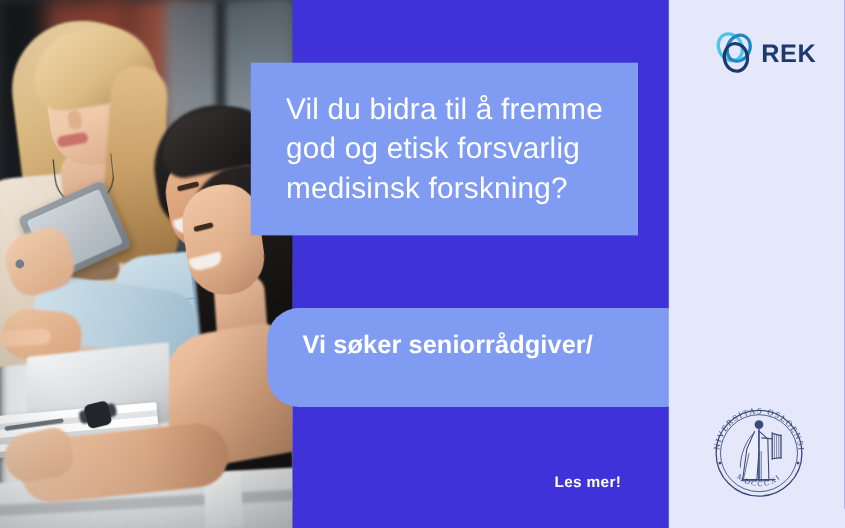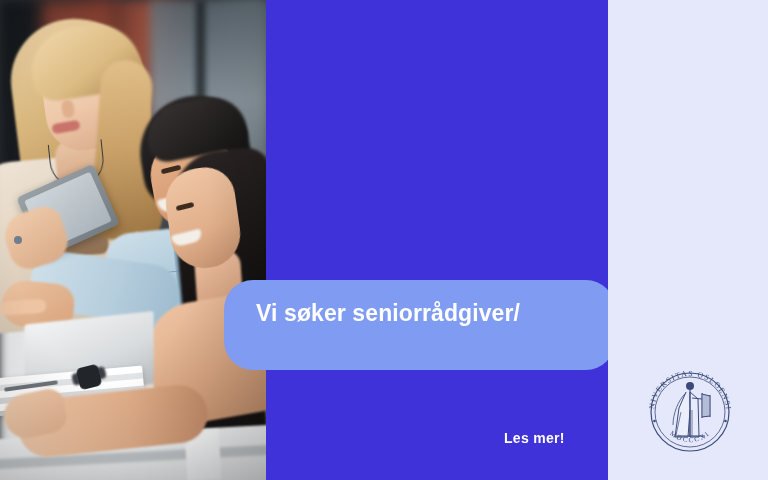--- a/index.html
+++ b/index.html
@@ -387,21 +387,21 @@
   .card-question {
     left: 228px; top: 57px;
     width: 352px; height: 157px;
     padding: 24px 30px 0 32px;
     font-size: 27px;
     line-height: 36px;
     font-weight: 400;
     letter-spacing: .2px;
   }
   .card-position {
-    left: 224px; top: 280px;
+    left: 243px; top: 280px;
     width: 391px; height: 90px;
     padding: 18px 30px 0 32px;
     font-size: 23px;
     line-height: 31px;
     font-weight: bold;
     letter-spacing: .1px;
     border-radius: 29px;
   }
 
   .cta {
@@ -505,29 +505,42 @@
     <div class="photo-layer watch-band"></div>
     <div class="photo-layer watch"></div>
     <div class="photo-layer w2-forearm"></div>
     <div class="photo-layer w2-hand2"></div>
 
     <div class="photo-layer photo-vignette"></div>
   </div>
 
   <div class="midfield"></div>
 
+  <div class="card card-question">
+    <div>Vil du bidra til å fremme</div>
+    <div>god og etisk forsvarlig</div>
+    <div>medisinsk forskning?</div>
+  </div>
 
   <div class="card card-position">
     <div>Vi søker seniorrådgiver/</div>
   </div>
 
   <div class="cta">Les mer!</div>
 
   <div class="rightpanel"></div>
 
+  <div class="rek-logo">
+    <svg class="rek-mark" viewBox="0 0 100 100">
+      <ellipse cx="38" cy="38" rx="25" ry="30" fill="none" stroke="#4cc6e8" stroke-width="7" transform="rotate(-28 38 38)"></ellipse>
+      <ellipse cx="56" cy="40" rx="24" ry="29" fill="none" stroke="#1f86c9" stroke-width="7" transform="rotate(26 56 40)"></ellipse>
+      <ellipse cx="50" cy="60" rx="25" ry="30" fill="none" stroke="#1c3a6e" stroke-width="7" transform="rotate(-10 50 60)"></ellipse>
+    </svg>
+    <span class="rek-word">REK</span>
+  </div>
 
   <svg class="uio-seal" viewBox="0 0 200 200">
     <defs>
       <path id="arcTop" d="M 28,100 A 72,72 0 0 1 172,100"></path>
       <path id="arcBottom" d="M 40,100 A 60,60 0 0 0 160,100"></path>
     </defs>
     <circle cx="100" cy="100" r="78" fill="none" stroke="#3b4a7a" stroke-width="2.4"></circle>
     <circle cx="100" cy="100" r="70" fill="none" stroke="#3b4a7a" stroke-width="1.6"></circle>
 
     <text font-family="'Liberation Serif', serif" font-size="15.5" fill="#3b4a7a" letter-spacing="2.6">

